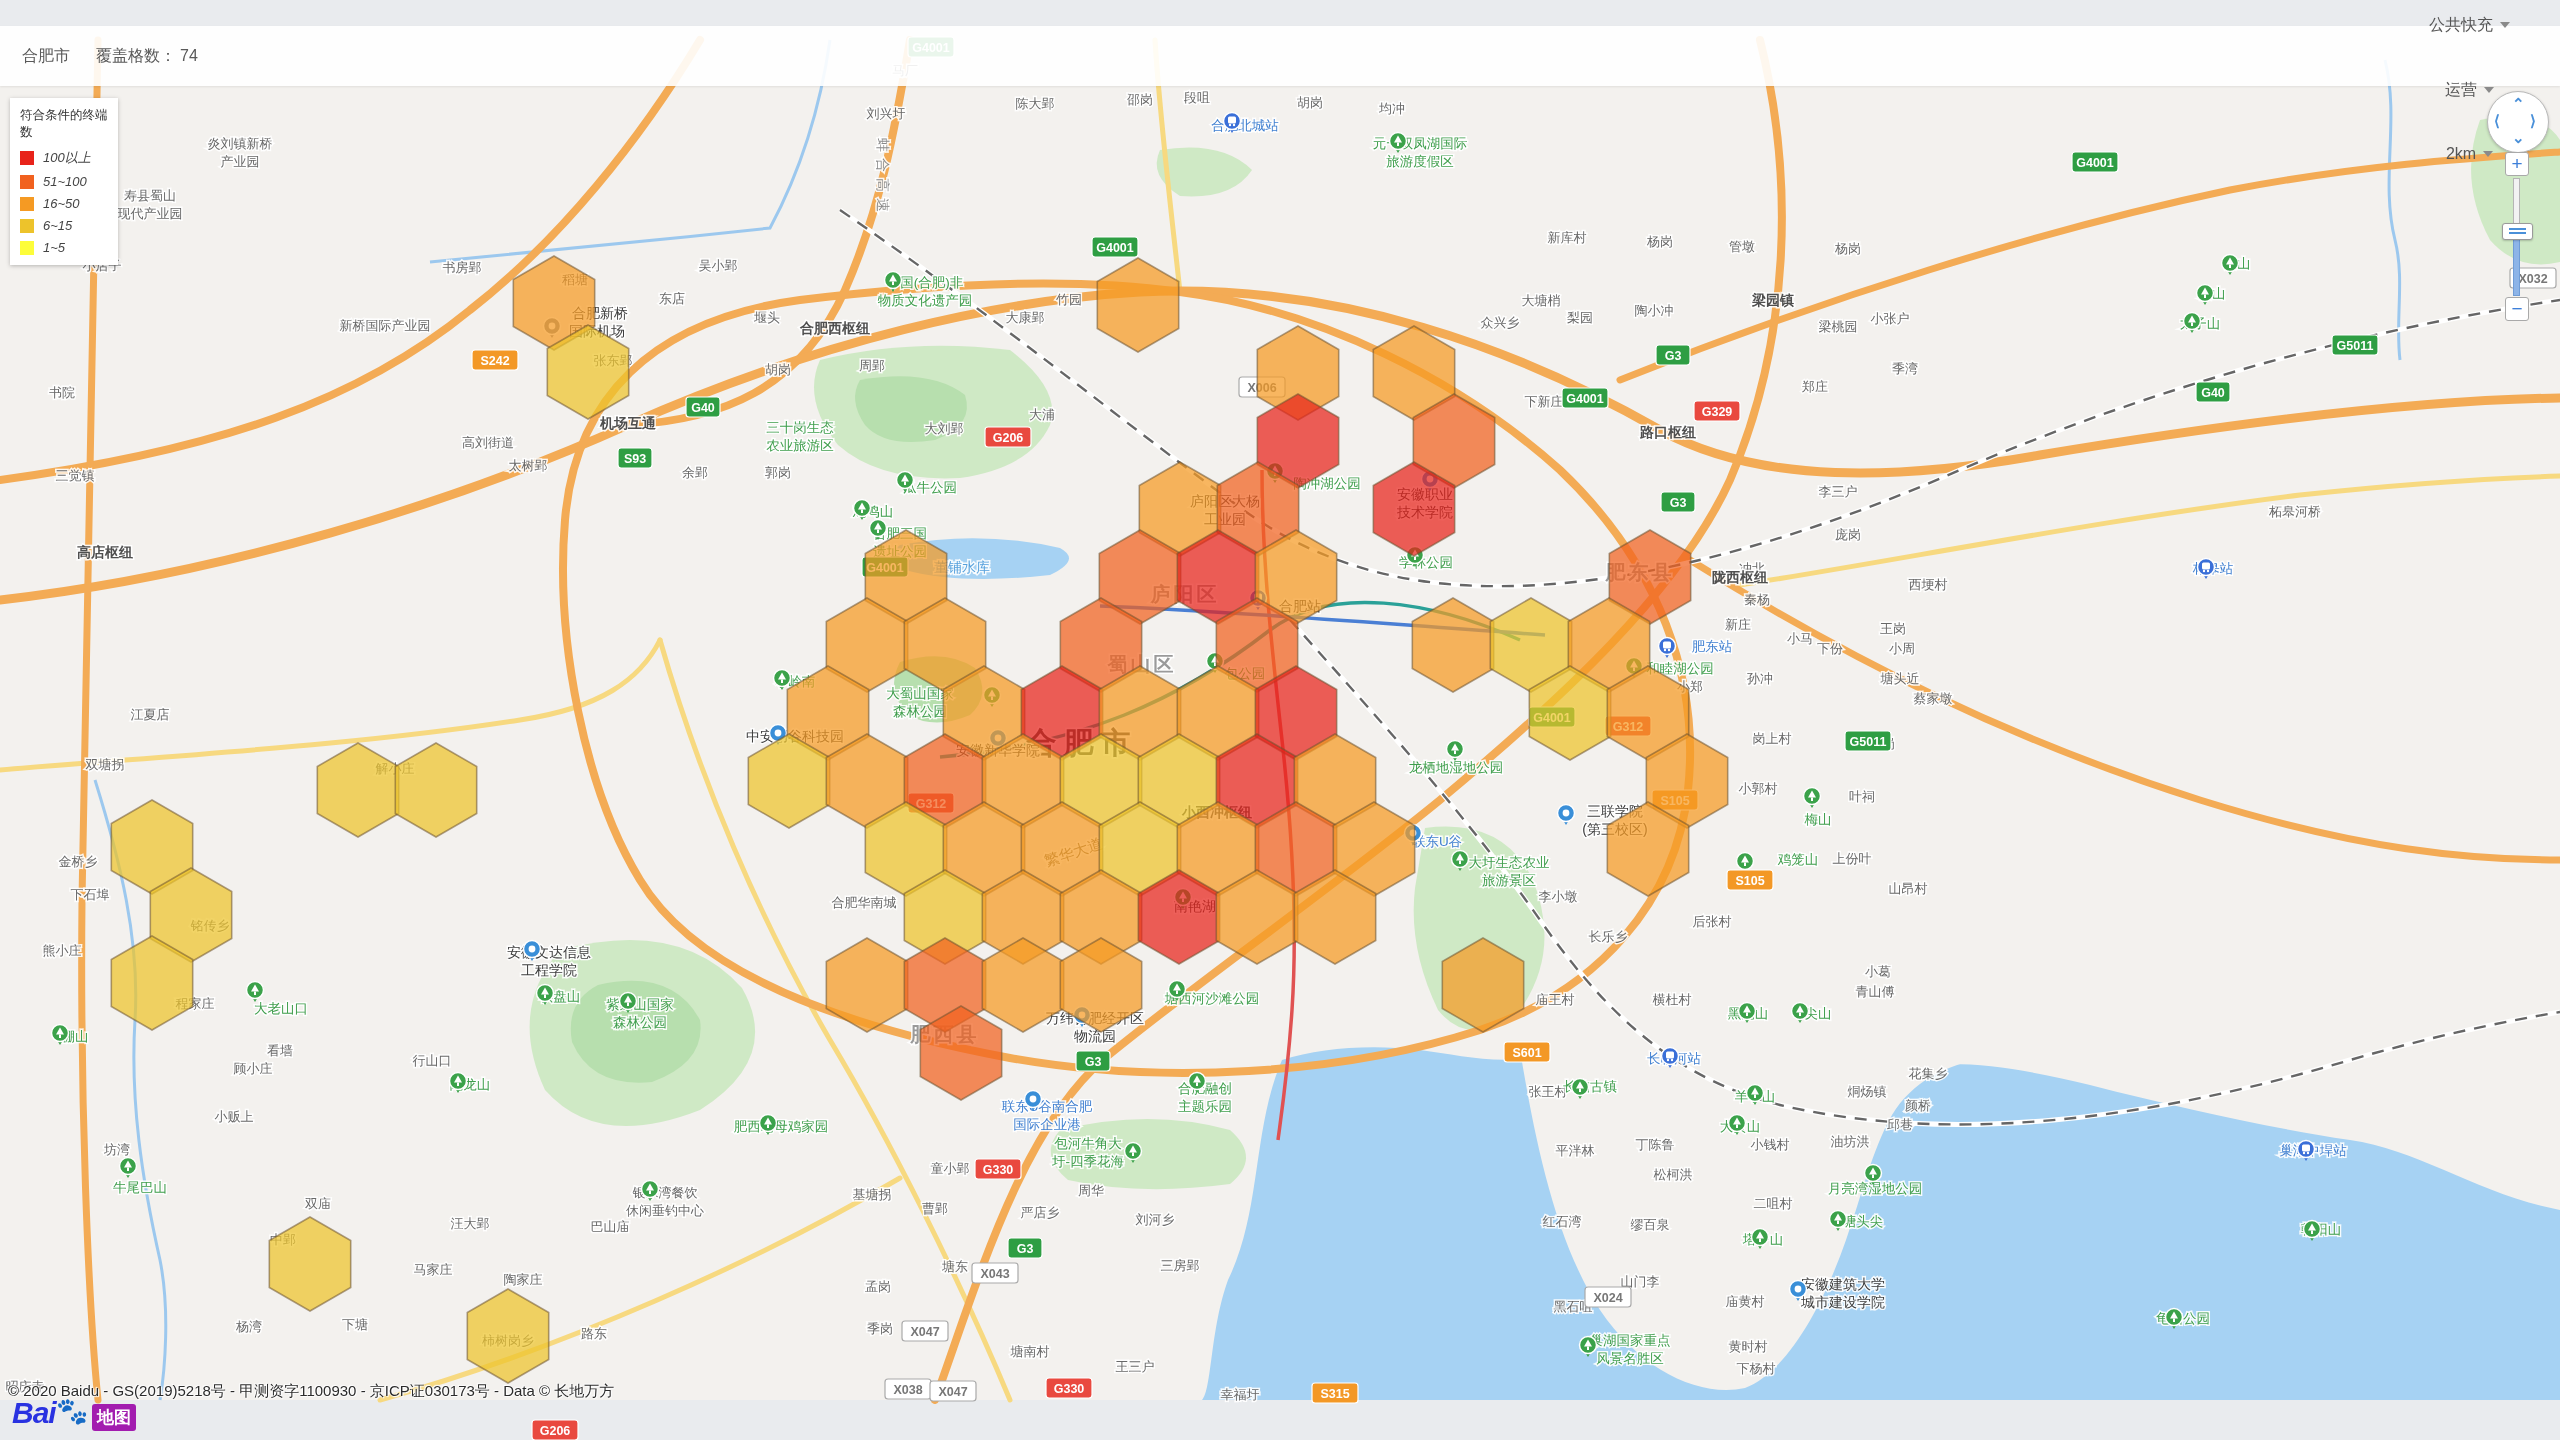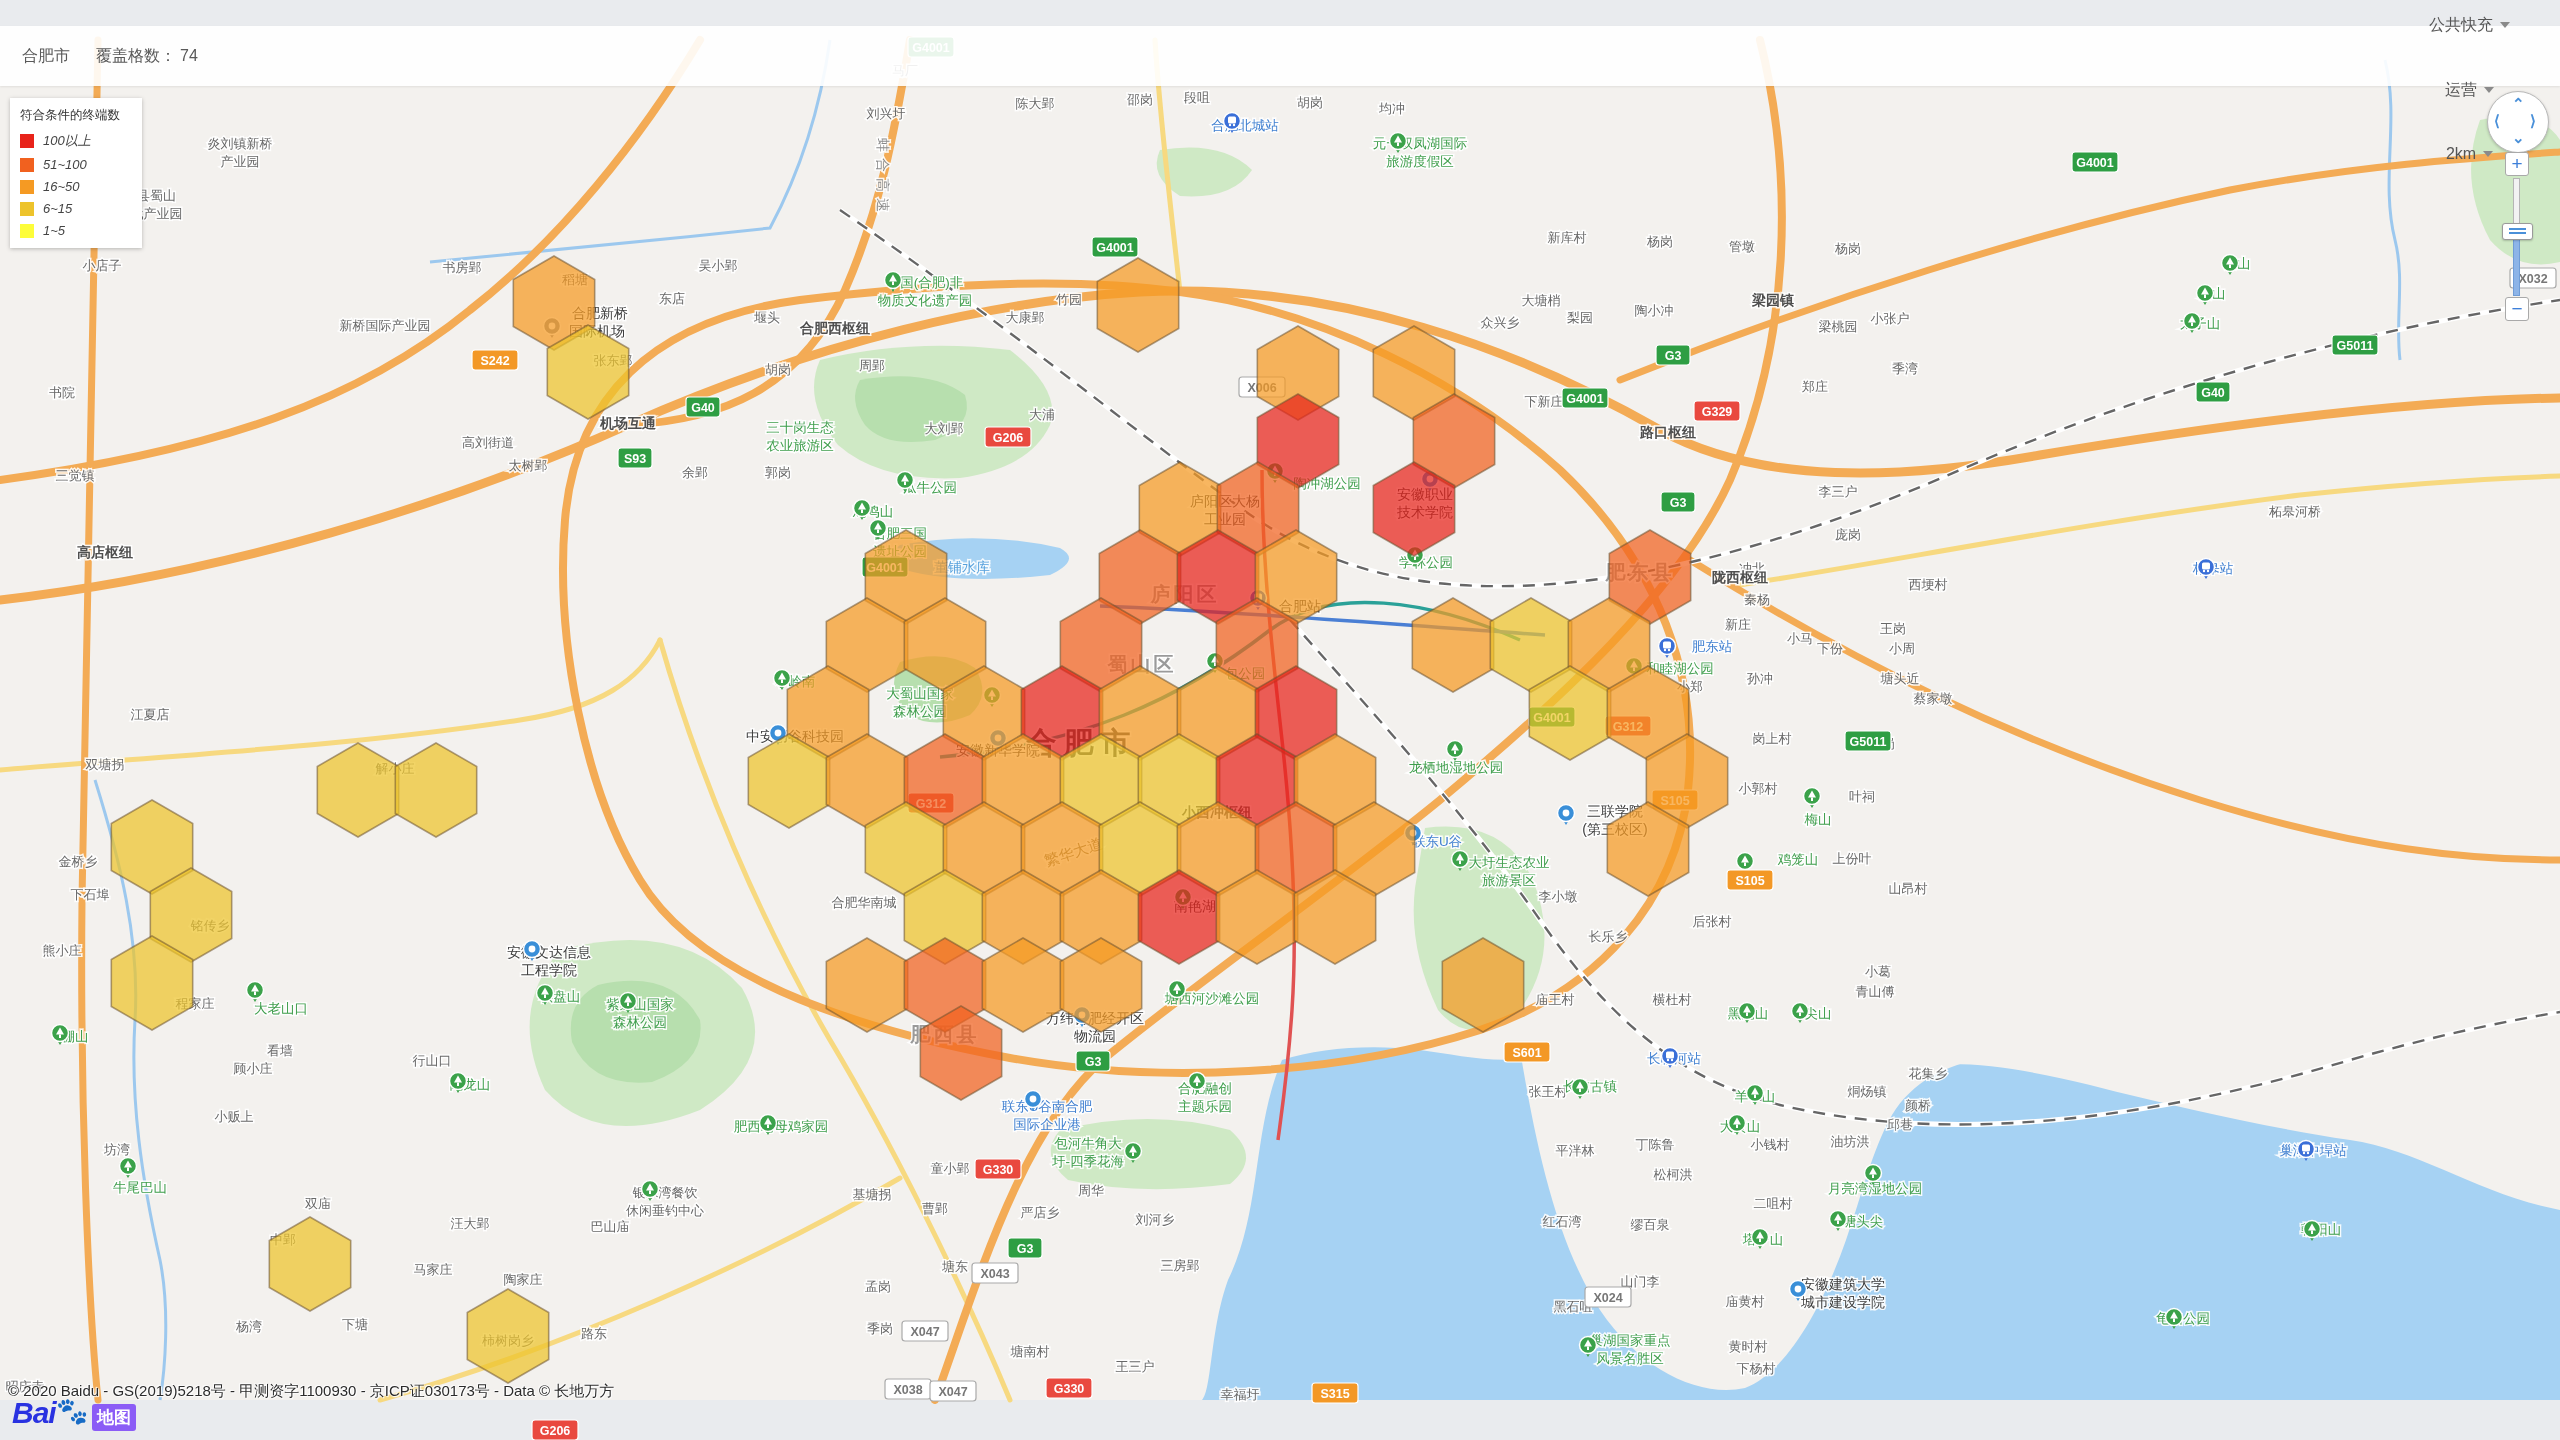--- a/index.html
+++ b/index.html
@@ -11,21 +11,21 @@
     background:rgba(255,255,255,.90);box-shadow:0 1px 2px rgba(0,0,0,.08);
     display:flex;align-items:center;z-index:30;}
   #toolbar .left{display:flex;align-items:center;gap:26px;padding-left:22px;color:#595959;font-size:16px;}
   #toolbar .cov{display:flex;align-items:center;gap:4px;}
   #toolbar .spacer{flex:1;}
   #toolbar .menus{display:flex;align-items:center;gap:44px;padding-right:34px;color:#555;font-size:16px;flex-direction:column;}
   .menu{display:flex;align-items:center;gap:7px;cursor:pointer;}
   .caret{width:0;height:0;border-left:5px solid transparent;border-right:5px solid transparent;
     border-top:6px solid #8a8a8a;display:inline-block;}
   
-  #legend{position:absolute;left:10px;top:98px;width:132px;background:#fff;z-index:25;
+  #legend{position:absolute;left:10px;top:98px;width:108px;background:#fff;z-index:25;
     box-shadow:0 1px 4px rgba(0,0,0,.25);padding:9px 10px 10px 10px;box-sizing:border-box;}
   #legend .title{font-size:12.5px;color:#333;margin-bottom:8px;}
   .lrow{display:flex;align-items:center;gap:9px;margin-bottom:7px;}
   .lrow:last-child{margin-bottom:0;}
   .swatch{width:14px;height:14px;flex:0 0 14px;}
   .lrow span{font-size:13px;color:#444;font-style:italic;}
   
   #nav{position:absolute;z-index:25;}
   #compass{position:absolute;left:2487px;top:91px;width:60px;height:60px;border-radius:50%;
     background:#fff;border:1px solid #b9b9b9;box-shadow:0 1px 3px rgba(0,0,0,.2);}
@@ -39,21 +39,21 @@
   #zfill{position:absolute;left:2513px;top:238px;width:7px;height:58px;background:#8db4e8;
     border:1px solid #6f9cd6;box-sizing:border-box;}
   #zhandle{position:absolute;left:2502px;top:223px;width:29px;height:15px;background:#fff;
     border:1px solid #9a9a9a;border-radius:3px;box-shadow:0 1px 2px rgba(0,0,0,.2);}
   #zhandle:before{content:"";position:absolute;left:6px;right:6px;top:4px;border-top:2px solid #4a90d9;}
   #zhandle:after{content:"";position:absolute;left:6px;right:6px;top:8px;border-top:2px solid #4a90d9;}
   
   #logo{position:absolute;left:12px;top:1396px;z-index:24;display:flex;align-items:flex-start;}
   #logo .bai{color:#2932e1;font-size:30px;font-weight:bold;font-style:italic;letter-spacing:-1px;}
   #logo .paw{color:#2932e1;font-size:26px;margin-left:1px;}
-  #logo .mapbox{background:#8b5cf6;color:#fff;font-size:17px;font-weight:bold;padding:2px 5px;
+  #logo .mapbox{background:#a21caf;color:#fff;font-size:17px;font-weight:bold;padding:2px 5px;
     border-radius:3px;margin-left:3px;margin-top:8px;}
   #copyright{position:absolute;left:8px;top:1382px;z-index:24;font-size:15px;color:#2b2b2b;
     text-shadow:0 0 2px #fff,0 0 2px #fff,1px 1px 1px #fff,-1px -1px 1px #fff;}
 </style>
 </head>
 <body>
 
 <div id="stage">
 
   <svg id="map-svg" width="2560" height="1440" viewBox="0 0 2560 1440">

